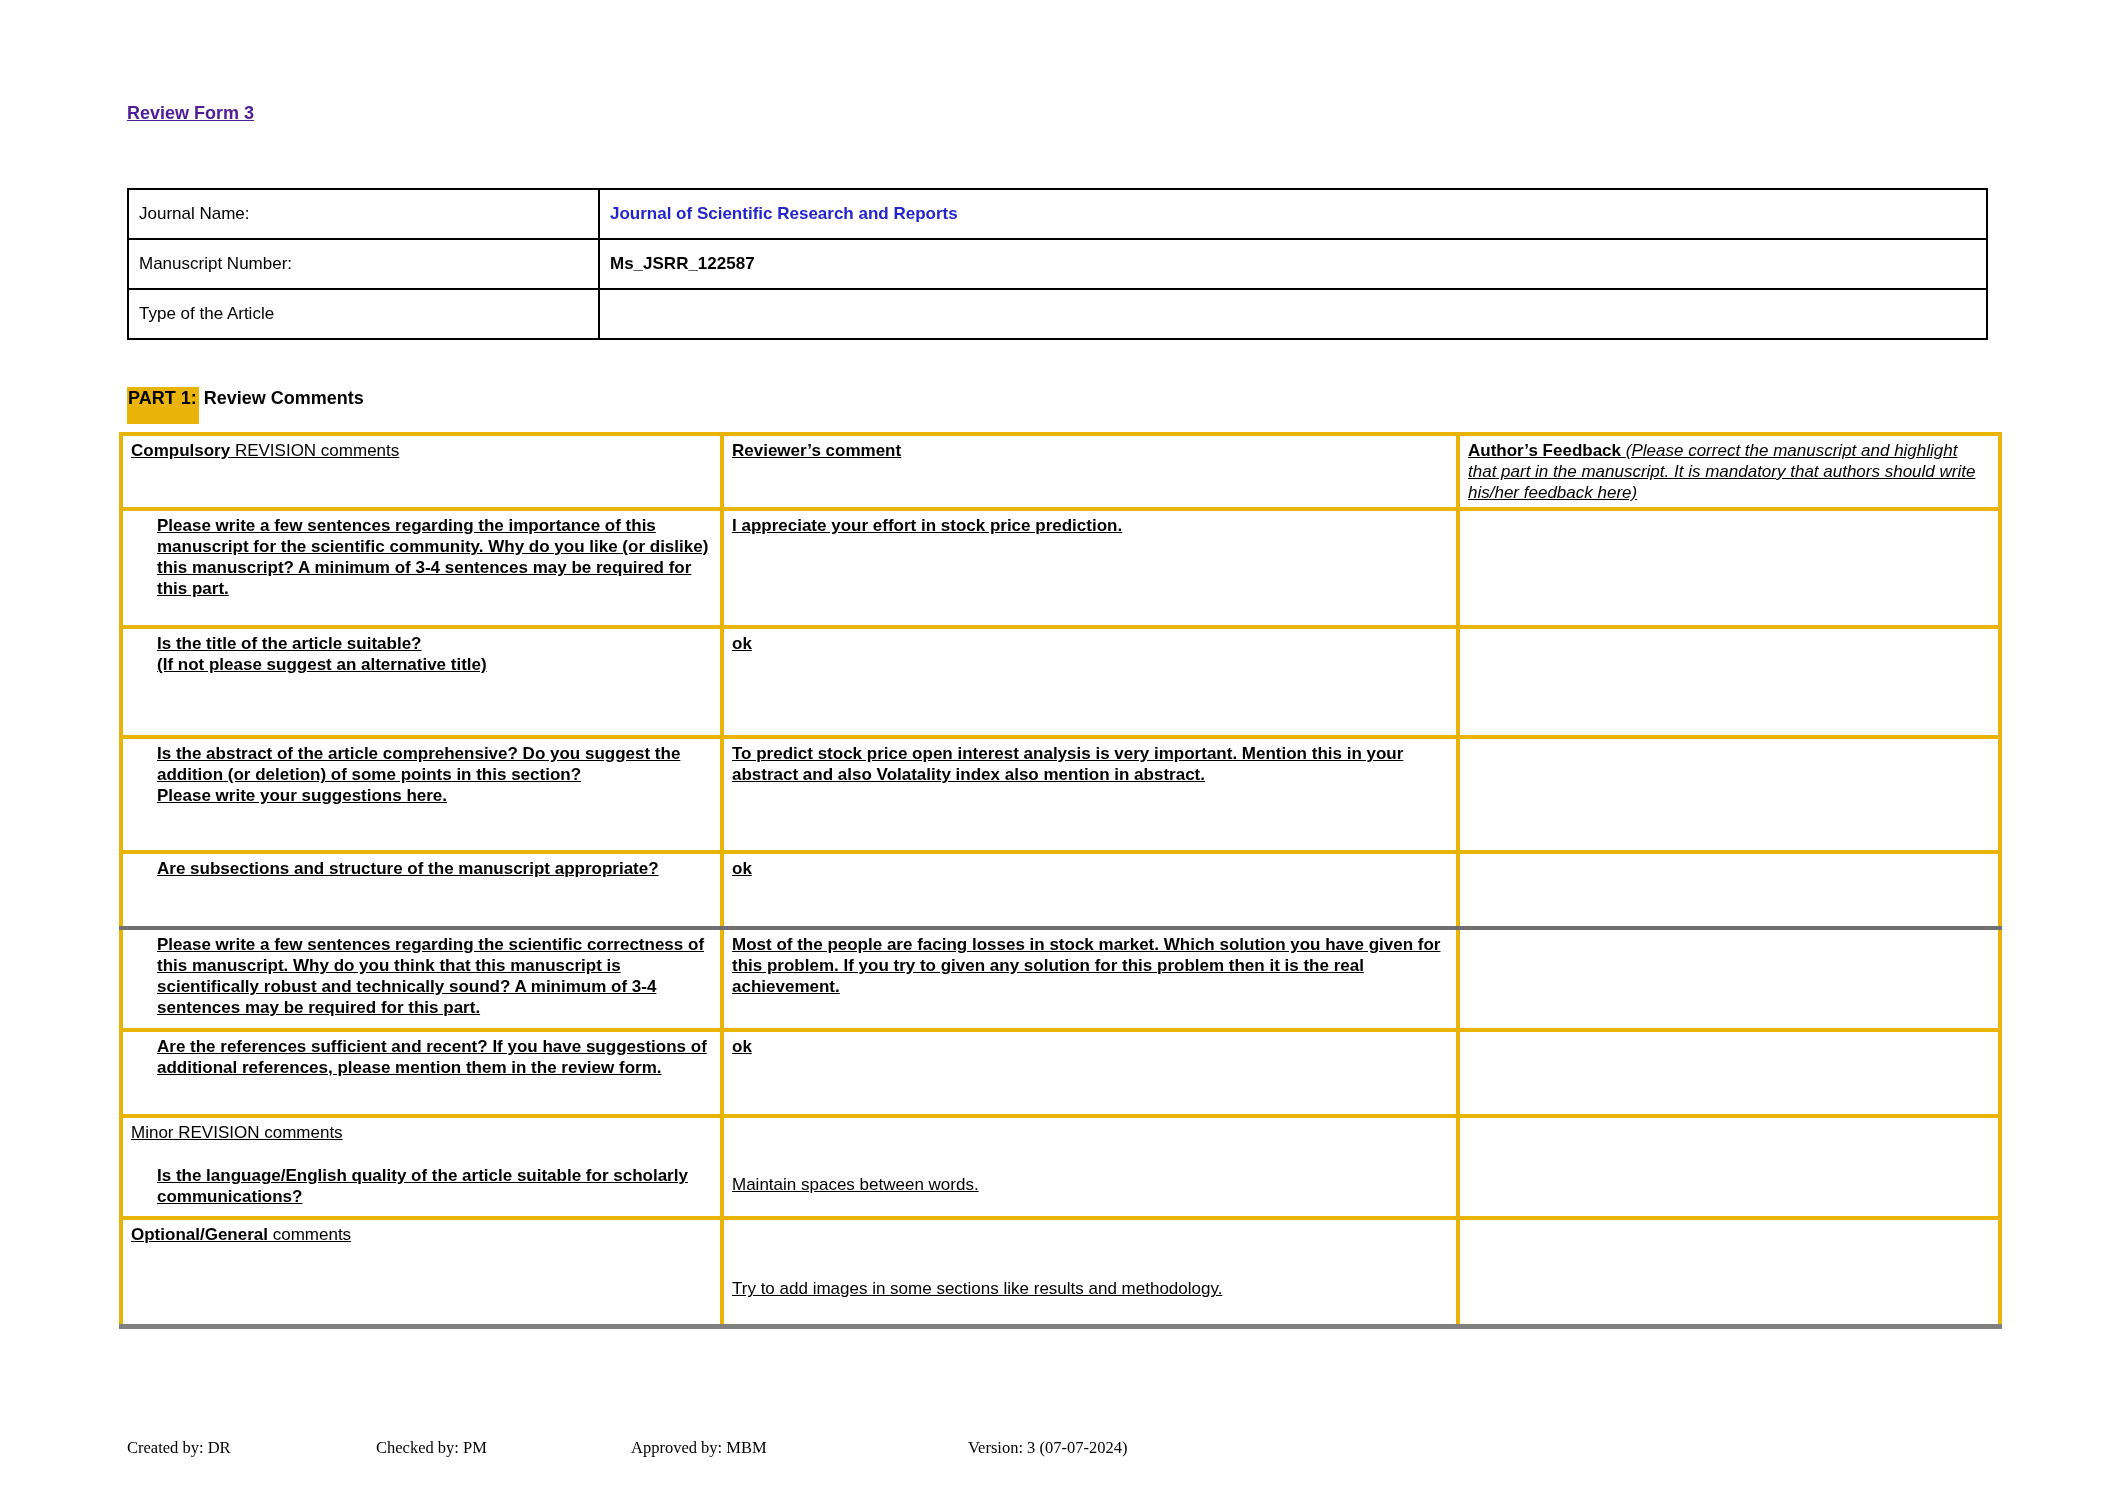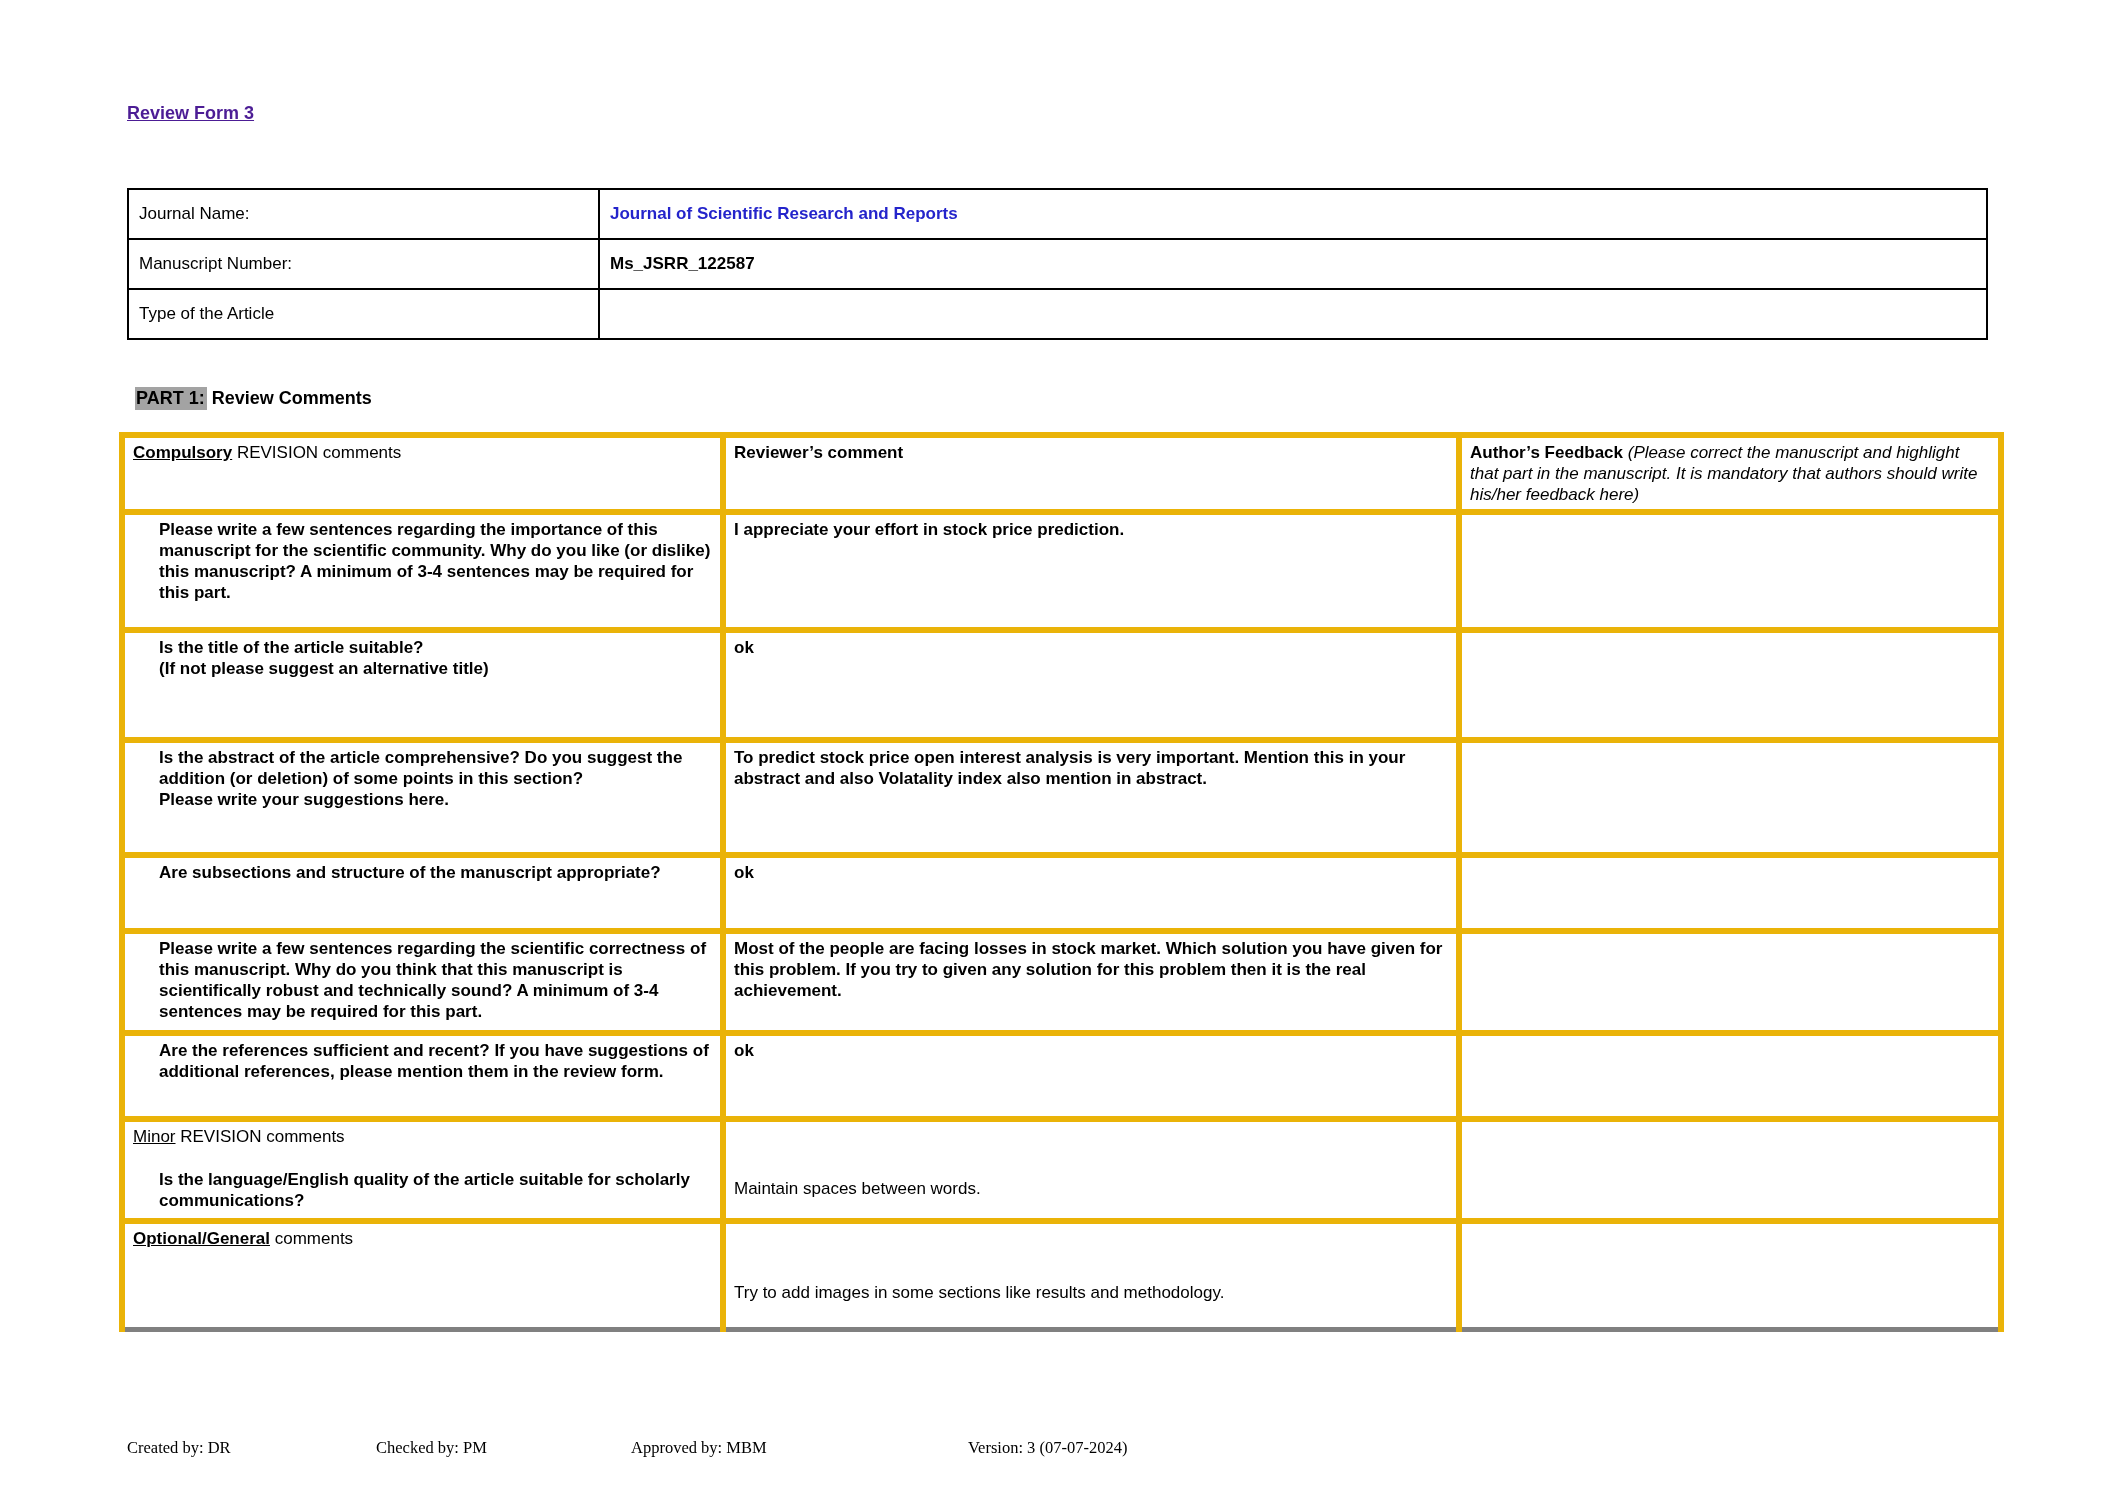--- a/index.html
+++ b/index.html
@@ -39,34 +39,35 @@
   .meta-table tr.r-title    { height:57px; }
   .meta-table tr.r-type     { height:30px; }
   .meta-table tr.r-title .lbl { vertical-align:top; padding-top:3px; }
   .journal-blue { color:#2424cb; }
 
   
   .part-heading {
     position:absolute; left:127px; top:388px;
     font-size:18px; font-weight:bold;
   }
-  .part-highlight { background:#a3a3a3; padding:1px 2px 2px 1px;margin-left:8px; }
+  .part-highlight { background:#eab308; padding:1px 2px 16px 1px; }
 
   
   .review-table {
     position:absolute; left:119px; top:432px;
     width:1879px;
     border-collapse:collapse; table-layout:fixed;
     font-size:17px; line-height:1.24;
   }
   .review-table td {
-    border:6px solid #eab308;
+    border:4px solid #eab308;
     vertical-align:top;
     padding:4px 8px;
     overflow:hidden;
+    text-decoration:underline;
   }
   .review-table tr.hdr       { height:62px;  }
   .review-table tr.r1        { height:118px; }
   .review-table tr.r2        { height:110px; }
   .review-table tr.r3        { height:115px; }
   .review-table tr.r4        { height:76px;  }
   .review-table tr.r5        { height:102px; }
   .review-table tr.r6        { height:86px;margin-top:44px;  }
   .review-table tr.r-minor   { height:102px; }
   .review-table tr.r-opt     { height:108px; }

